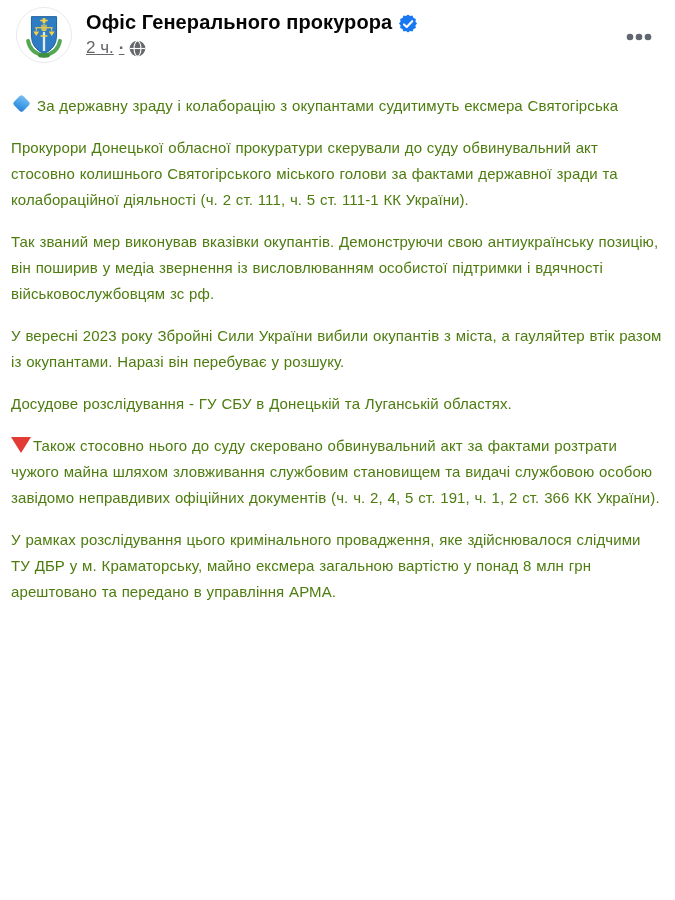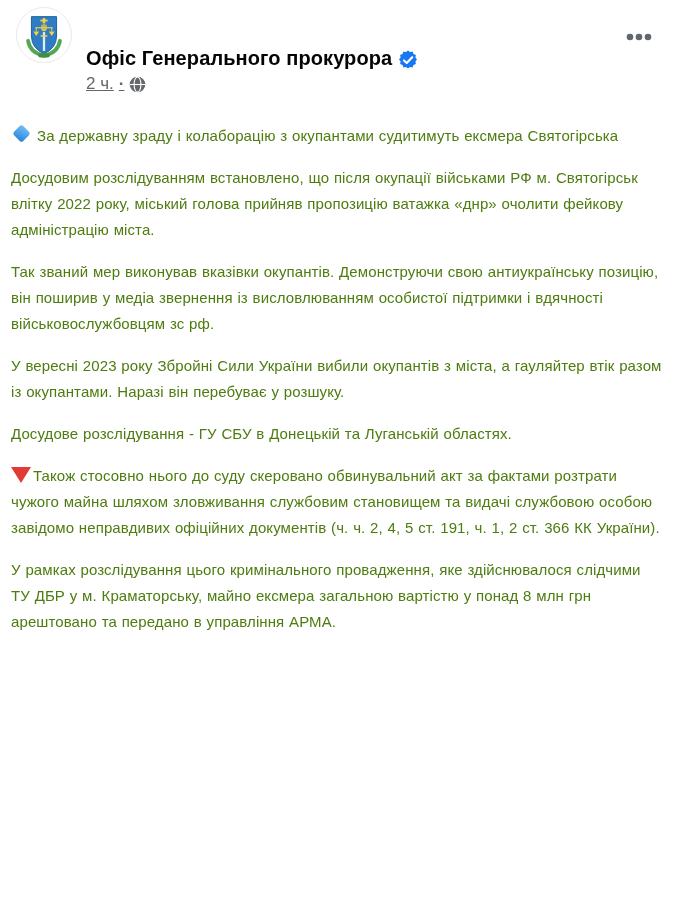--- a/index.html
+++ b/index.html
@@ -6,21 +6,21 @@
   .post{
     width:675px;height:900px;background:#ffffff;overflow:hidden;
     font-family:"Liberation Sans","DejaVu Sans",sans-serif;
     position:relative;box-sizing:border-box;
   }
   
   .header{display:flex;align-items:flex-start;padding:6px 16px 0 15px;position:relative;}
   .avatar{width:58px;height:58px;border-radius:50%;flex:0 0 58px;cursor:pointer;}
   .avatar svg{display:block;}
   .header-text{margin-left:13px;padding-top:5px;min-width:0;}
-  .name-row{display:flex;align-items:center;gap:6px;margin-top:36px;}
+  .name-row{display:flex;align-items:center;gap:6px;}
   .page-name{
     font-size:20px;font-weight:bold;color:#050505;letter-spacing:.1px;
     cursor:pointer;white-space:nowrap;
   }
   .verified{display:inline-flex;margin-top:2px;}
   .meta-row{display:flex;align-items:center;gap:5px;margin-top:4px;color:#65676b;font-size:17px;text-decoration:underline;}
   .meta-row .sep{font-weight:bold;}
   .timestamp{cursor:pointer;}
   .globe{display:inline-flex;margin-top:1px;}
   .more-btn{
@@ -96,21 +96,21 @@
       <svg width="26" height="8" viewBox="0 0 26 8">
         <circle cx="4" cy="4" r="3.3" fill="#606770"></circle>
         <circle cx="13" cy="4" r="3.3" fill="#606770"></circle>
         <circle cx="22" cy="4" r="3.3" fill="#606770"></circle>
       </svg>
     </div>
   </div>
 
   <div class="post-body" id="post-body">
       <p class="para"><span class="emoji-diamond"></span>За державну зраду і колаборацію з окупантами судитимуть ексмера Святогірська</p>
-      <p class="para">Досудовим розслідуванням встановлено, що після окупації військами РФ м. Святогірськ влітку 2022 року, міський голова прийняв пропозицію ватажка «днр» очолити фейкову адміністрацію міста.</p>
+      <p class="para">Прокурори Донецької обласної прокуратури скерували до суду обвинувальний акт стосовно колишнього Святогірського міського голови за фактами державної зради та колабораційної діяльності (ч. 2 ст. 111, ч. 5 ст. 111-1 КК України).</p>
       <p class="para">Так званий мер виконував вказівки окупантів. Демонструючи свою антиукраїнську позицію, він поширив у медіа звернення із висловлюванням особистої підтримки і вдячності військовослужбовцям зс рф.</p>
       <p class="para">У вересні 2023 року Збройні Сили України вибили окупантів з міста, а гауляйтер втік разом із окупантами. Наразі він перебуває у розшуку.</p>
       <p class="para">Досудове розслідування - ГУ СБУ в Донецькій та Луганській областях.</p>
       <p class="para"><span class="emoji-triangle"></span>Також стосовно нього до суду скеровано обвинувальний акт за фактами розтрати чужого майна шляхом зловживання службовим становищем та видачі службовою особою завідомо неправдивих офіційних документів (ч. ч. 2, 4, 5 ст. 191, ч. 1, 2 ст. 366 КК України).</p>
       <p class="para">У рамках розслідування цього кримінального провадження, яке здійснювалося слідчими ТУ ДБР у м. Краматорську, майно ексмера загальною вартістю у понад 8 млн грн арештовано та передано в управління АРМА.</p>
     </div>
 
 </div>
 
 </body></html>

